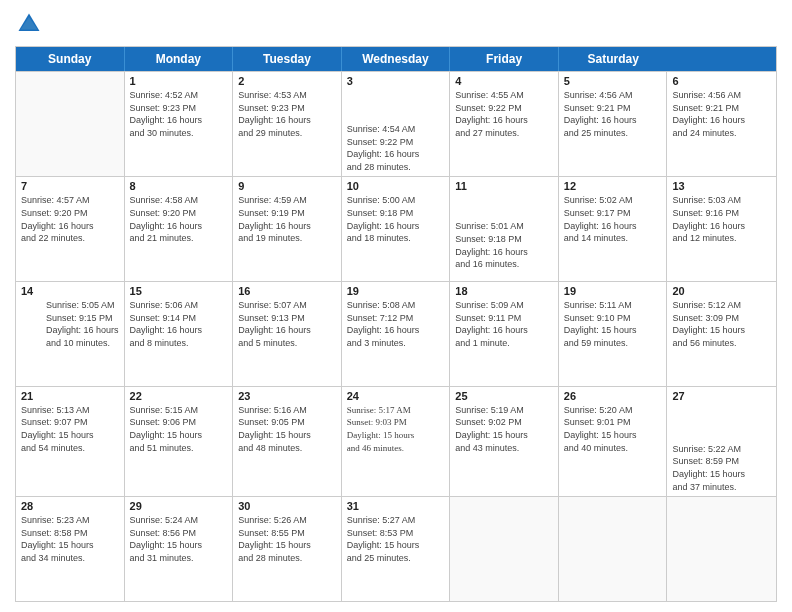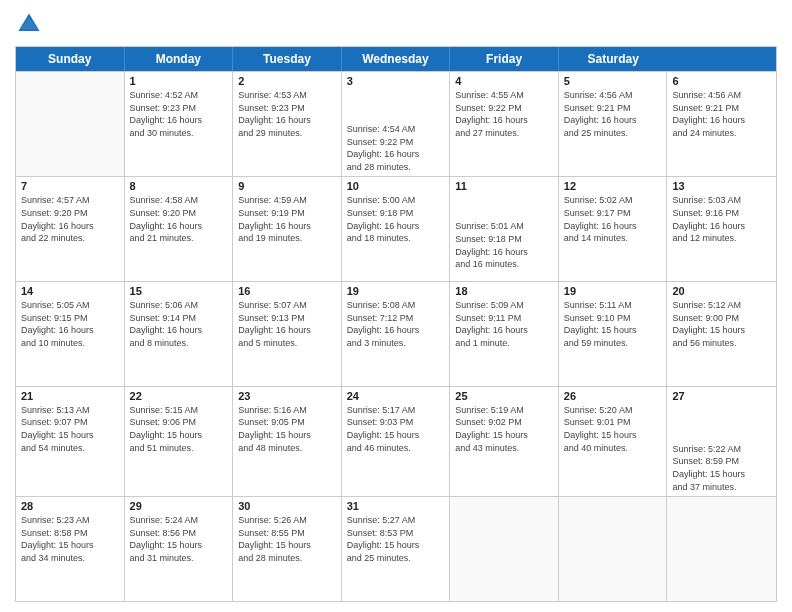--- a/index.html
+++ b/index.html
@@ -237,21 +237,21 @@
             <div class="day-num">13</div>
             <div class="day-info" style="white-space: pre-line;">Sunrise: 5:03 AM
 Sunset: 9:16 PM
 Daylight: 16 hours
 and 12 minutes.</div>
           </div>
         </div>
         <div class="cal-row">
           <div class="cal-cell">
             <div class="day-num">14</div>
-            <div class="day-info" style="white-space: pre-line;">Sunrise: 5:05 AM
+            <div class="day-info" style="white-space: pre-line; margin-left: 25px;">Sunrise: 5:05 AM
 Sunset: 9:15 PM
 Daylight: 16 hours
 and 10 minutes.</div>
           </div>
           <div class="cal-cell">
             <div class="day-num">15</div>
             <div class="day-info" style="white-space: pre-line;">Sunrise: 5:06 AM
 Sunset: 9:14 PM
 Daylight: 16 hours
 and 8 minutes.</div>
@@ -280,21 +280,21 @@
           <div class="cal-cell">
             <div class="day-num">19</div>
             <div class="day-info" style="white-space: pre-line;">Sunrise: 5:11 AM
 Sunset: 9:10 PM
 Daylight: 15 hours
 and 59 minutes.</div>
           </div>
           <div class="cal-cell">
             <div class="day-num">20</div>
             <div class="day-info" style="white-space: pre-line;">Sunrise: 5:12 AM
-Sunset: 9:00 PM
+Sunset: 3:09 PM
 Daylight: 15 hours
 and 56 minutes.</div>
           </div>
         </div>
         <div class="cal-row">
           <div class="cal-cell">
             <div class="day-num">21</div>
             <div class="day-info" style="white-space: pre-line;">Sunrise: 5:13 AM
 Sunset: 9:07 PM
 Daylight: 15 hours
@@ -309,21 +309,21 @@
           </div>
           <div class="cal-cell">
             <div class="day-num">23</div>
             <div class="day-info" style="white-space: pre-line;">Sunrise: 5:16 AM
 Sunset: 9:05 PM
 Daylight: 15 hours
 and 48 minutes.</div>
           </div>
           <div class="cal-cell">
             <div class="day-num">24</div>
-            <div class="day-info" style="white-space: pre-line;">Sunrise: 5:17 AM
+            <div class="day-info" style="white-space: pre-line; font-family: Liberation Serif, serif;">Sunrise: 5:17 AM
 Sunset: 9:03 PM
 Daylight: 15 hours
 and 46 minutes.</div>
           </div>
           <div class="cal-cell">
             <div class="day-num">25</div>
             <div class="day-info" style="white-space: pre-line;">Sunrise: 5:19 AM
 Sunset: 9:02 PM
 Daylight: 15 hours
 and 43 minutes.</div>

